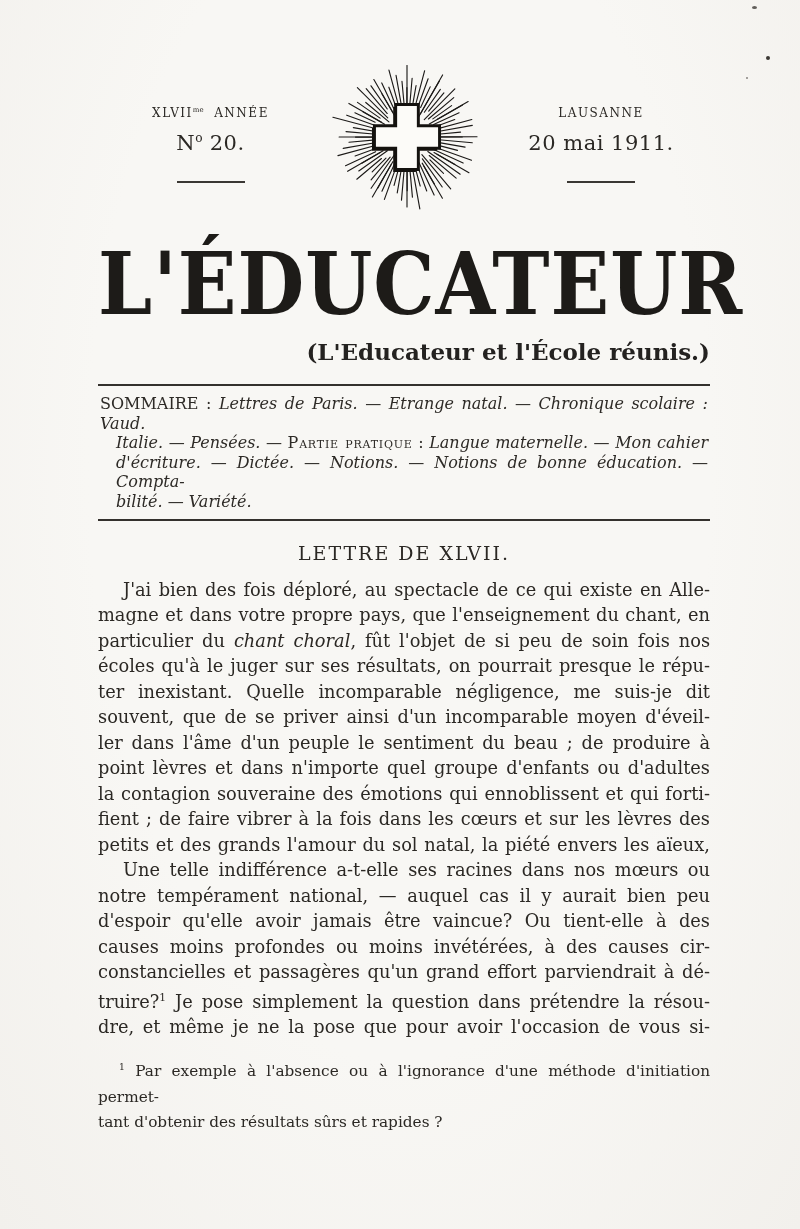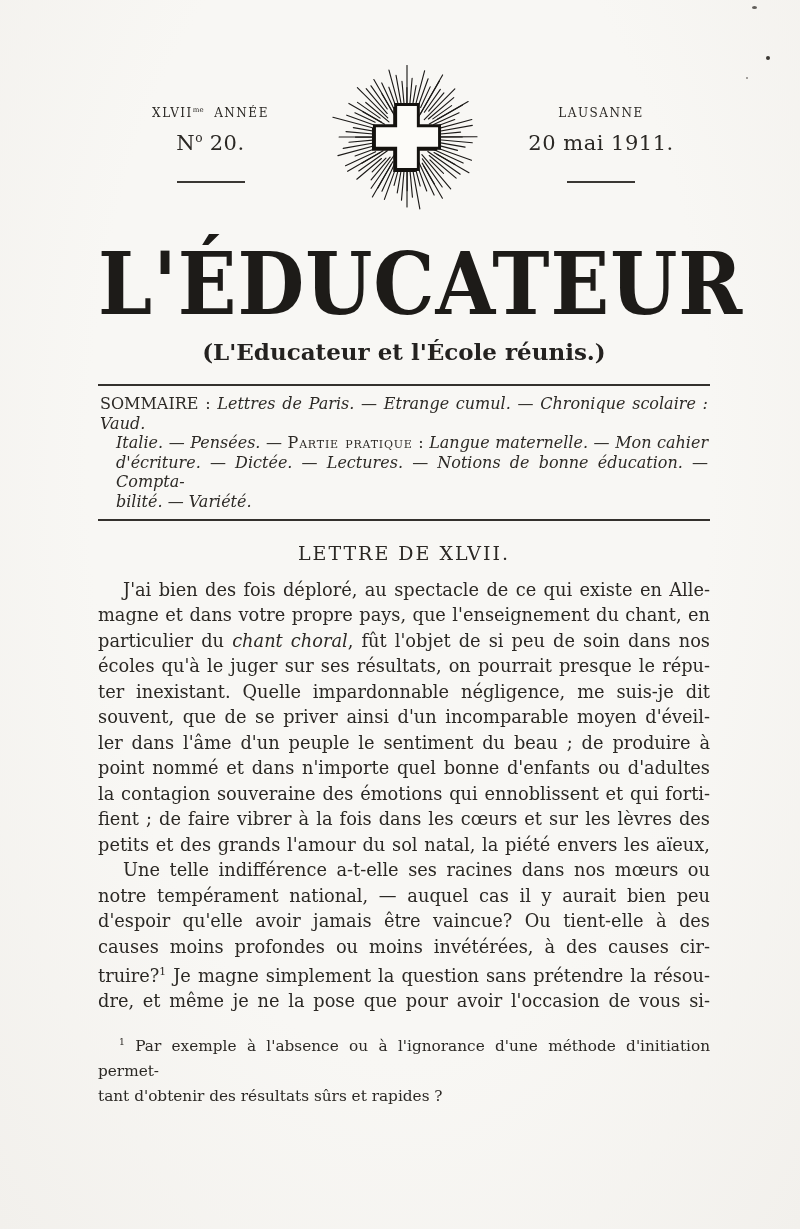--- a/index.html
+++ b/index.html
@@ -24,21 +24,21 @@
   .short-rule{height:0;border-top:2px solid #3a3733;width:68px;margin:26px auto 0;}
   .emblem{position:absolute;left:50%;top:0;transform:translateX(-50%);margin-left:3px;}
   .emblem svg #sunburst line{stroke:#1c1a18;stroke-width:1.15;stroke-linecap:round;}
   
   .title{
     margin:28px 0 0;text-align:center;
     font-size:77px;line-height:74px;font-weight:bold;
     letter-spacing:1px;color:#1d1b18;
     transform:scaleY(1.12);transform-origin:center top;
   }
-  .subtitle{margin-top:22px;text-align:center;font-size:23px;font-weight:bold;color:#242220;}
+  .subtitle{margin-top:22px;text-align:right;font-size:23px;font-weight:bold;color:#242220;}
   
   .rule{height:0;border-top:2px solid #34312d;}
   .rule-1{margin-top:19px;}
   .rule-2{margin-top:0;}
   
   .sommaire{padding:8px 2px 7px;font-size:16px;line-height:19.6px;color:#2d2a26;}
   .sommaire .tline:not(:first-child){padding-left:16px;}
   
   .heading{margin:21px 0 0;text-align:center;font-weight:normal;font-size:19px;letter-spacing:2px;}
   .bodytext{margin-top:13px;font-size:17.8px;line-height:25.5px;}
@@ -172,49 +172,50 @@
         <div class="mh-line2">20 mai 1911.</div>
         <div class="short-rule"></div>
       </div>
     </div>
 
     <h1 class="title">L'ÉDUCATEUR</h1>
     <div class="subtitle">(L'Educateur et l'École réunis.)</div>
 
     <div class="rule rule-1"></div>
     <div class="sommaire">
-        <div class="tline"><span>SOMMAIRE : </span><span class="seg-i">Lettres de Paris.</span><span> — </span><span class="seg-i">Etrange cumul.</span><span> — </span><span class="seg-i">Chronique scolaire : Vaud.</span></div>
+        <div class="tline"><span>SOMMAIRE : </span><span class="seg-i">Lettres de Paris.</span><span> — </span><span class="seg-i">Etrange natal.</span><span> — </span><span class="seg-i">Chronique scolaire : Vaud.</span></div>
         <div class="tline"><span class="seg-i">Italie.</span><span> — </span><span class="seg-i">Pensées.</span><span> — </span><span class="seg-sc">Partie pratique</span><span> : </span><span class="seg-i">Langue maternelle.</span><span> — </span><span class="seg-i">Mon cahier</span></div>
-        <div class="tline"><span class="seg-i">d'écriture.</span><span> — </span><span class="seg-i">Dictée.</span><span> — </span><span class="seg-i">Lectures.</span><span> — </span><span class="seg-i">Notions de bonne éducation.</span><span> — </span><span class="seg-i">Compta-</span></div>
+        <div class="tline"><span class="seg-i">d'écriture.</span><span> — </span><span class="seg-i">Dictée.</span><span> — </span><span class="seg-i">Notions.</span><span> — </span><span class="seg-i">Notions de bonne éducation.</span><span> — </span><span class="seg-i">Compta-</span></div>
         <div class="tline last"><span class="seg-i">bilité.</span><span> — </span><span class="seg-i">Variété.</span></div>
       </div>
     <div class="rule rule-2"></div>
 
     <h2 class="heading">LETTRE DE XLVII.</h2>
 
     <div class="bodytext">
       <div class="paragraph">
           <div class="tline"><span>J'ai bien des fois déploré, au spectacle de ce qui existe en Alle-</span></div>
           <div class="tline"><span>magne et dans votre propre pays, que l'enseignement du chant, en</span></div>
-          <div class="tline"><span>particulier du </span><span class="seg-i">chant choral</span><span>, fût l'objet de si peu de soin dans nos</span></div>
+          <div class="tline"><span>particulier du </span><span class="seg-i">chant choral</span><span>, fût l'objet de si peu de soin fois nos</span></div>
           <div class="tline"><span>écoles qu'à le juger sur ses résultats, on pourrait presque le répu-</span></div>
-          <div class="tline"><span>ter inexistant. Quelle impardonnable négligence, me suis-je dit</span></div>
+          <div class="tline"><span>ter inexistant. Quelle incomparable négligence, me suis-je dit</span></div>
           <div class="tline"><span>souvent, que de se priver ainsi d'un incomparable moyen d'éveil-</span></div>
           <div class="tline"><span>ler dans l'âme d'un peuple le sentiment du beau ; de produire à</span></div>
-          <div class="tline"><span>point nommé et dans n'importe quel bonne d'enfants ou d'adultes</span></div>
+          <div class="tline"><span>point lèvres et dans n'importe quel groupe d'enfants ou d'adultes</span></div>
           <div class="tline"><span>la contagion souveraine des émotions qui ennoblissent et qui forti-</span></div>
           <div class="tline"><span>fient ; de faire vibrer à la fois dans les cœurs et sur les lèvres des</span></div>
           <div class="tline"><span>petits et des grands l'amour du sol natal, la piété envers les aïeux,</span></div>
         </div>
       <div class="paragraph">
           <div class="tline"><span>Une telle indifférence a-t-elle ses racines dans nos mœurs ou</span></div>
           <div class="tline"><span>notre tempérament national, — auquel cas il y aurait bien peu</span></div>
           <div class="tline"><span>d'espoir qu'elle avoir jamais être vaincue? Ou tient-elle à des</span></div>
           <div class="tline"><span>causes moins profondes ou moins invétérées, à des causes cir-</span></div>
-          <div class="tline"><span>truire?</span><span class="seg-sup">1</span><span> Je magne simplement la question sans prétendre la résou-</span></div>
+          <div class="tline"><span>constancielles et passagères qu'un grand effort parviendrait à dé-</span></div>
+          <div class="tline"><span>truire?</span><span class="seg-sup">1</span><span> Je pose simplement la question dans prétendre la résou-</span></div>
           <div class="tline"><span>dre, et même je ne la pose que pour avoir l'occasion de vous si-</span></div>
         </div>
     </div>
 
     <div class="footnote">
         <div class="tline"><span class="seg-sup">1</span><span> Par exemple à l'absence ou à l'ignorance d'une méthode d'initiation permet-</span></div>
         <div class="tline last"><span>tant d'obtenir des résultats sûrs et rapides ?</span></div>
       </div>
 
   </div>

